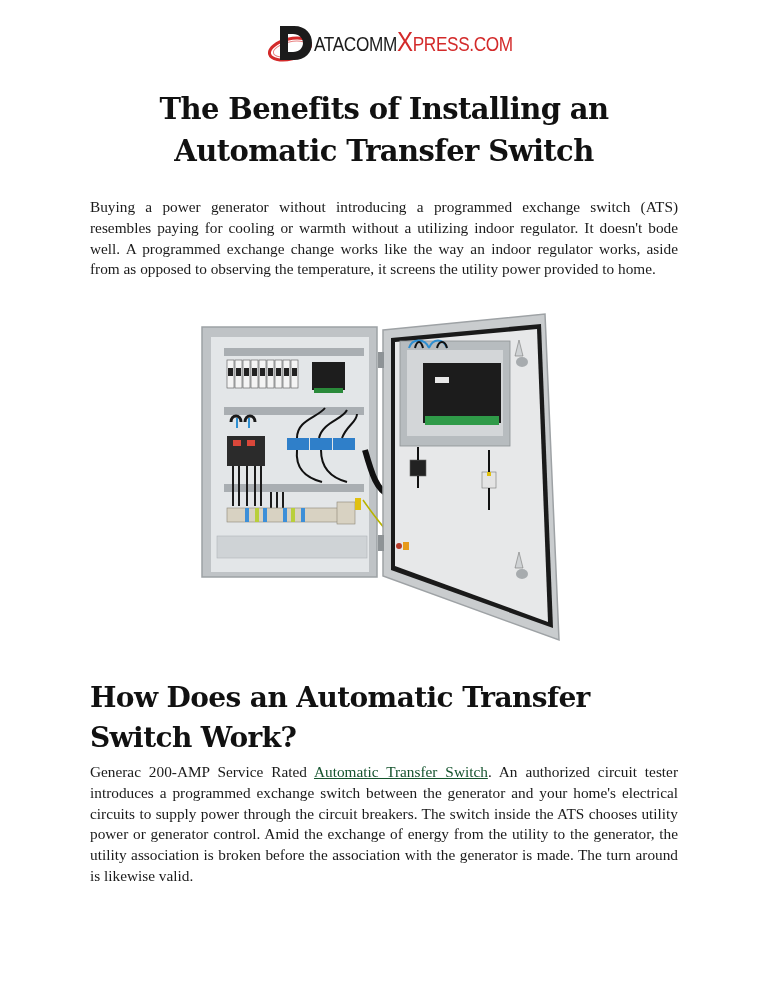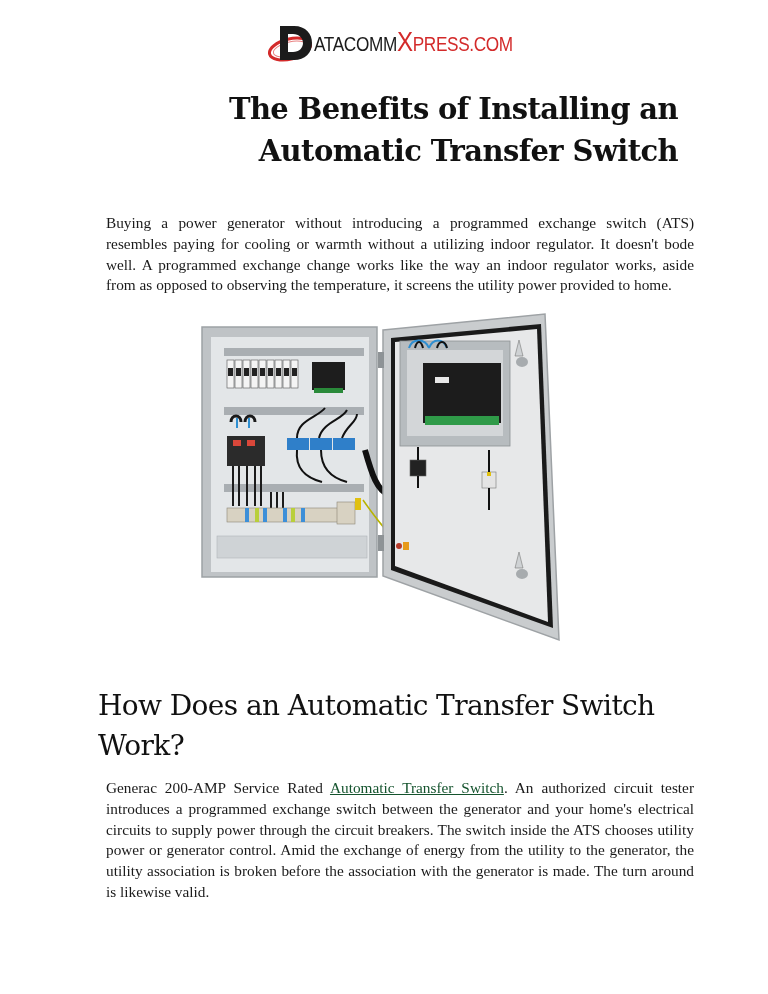--- a/index.html
+++ b/index.html
@@ -5,29 +5,29 @@
     html, body { margin: 0; padding: 0; background: #ffffff; }
     body { width: 768px; height: 994px; position: relative; overflow: hidden; font-family: "DejaVu Serif", "Liberation Serif", serif; color: #111; }
 
     .logo { position: absolute; left: 268px; top: 8px; width: 232px; height: 44px; margin-top: 12px; }
     .logo-mark { position: absolute; left: 0; top: 2px; width: 48px; height: 42px; }
     .logo-text { position: absolute; left: 46px; top: 10px; font-family: "Liberation Sans", sans-serif; font-size: 20px; letter-spacing: -0.4px; white-space: nowrap; transform: scaleX(0.86); transform-origin: left center; line-height: 24px; }
     .logo-text .d-part { color: #1b1b1b; }
     .logo-text .x-part { color: #d32a2a; }
     .logo-text .big { font-size: 28px; }
 
-    .title { position: absolute; left: 90px; top: 88px; width: 588px; text-align: right; font-family: "DejaVu Serif", serif; font-weight: bold; font-size: 29px; line-height: 42px; letter-spacing: -0.6px; color: #111; margin: 0; }
+    .title { position: absolute; left: 90px; top: 88px; width: 588px; text-align: center; font-family: "DejaVu Serif", serif; font-weight: bold; font-size: 29px; line-height: 42px; letter-spacing: -0.6px; color: #111; margin: 0; }
 
-    .para { position: absolute; left: 90px; width: 588px; font-family: "Liberation Serif", serif; font-size: 15.3px; line-height: 20.8px; text-align: justify; color: #1a1a1a; margin: 16px; }
+    .para { position: absolute; left: 90px; width: 588px; font-family: "Liberation Serif", serif; font-size: 15.3px; line-height: 20.8px; text-align: justify; color: #1a1a1a; margin: 0; }
     .para1 { top: 197px; }
     .para2 { top: 762px; }
 
     .figure { position: absolute; left: 197px; top: 310px; width: 366px; height: 340px; }
 
-    .h2 { position: absolute; left: 90px; top: 678px; width: 600px; font-family: "DejaVu Serif", serif; font-weight: normal; font-size: 28px; line-height: 40px; letter-spacing: -0.6px; color: #111; margin: 8px; }
+    .h2 { position: absolute; left: 90px; top: 678px; width: 600px; font-family: "DejaVu Serif", serif; font-weight: bold; font-size: 28px; line-height: 40px; letter-spacing: -0.6px; color: #111; margin: 0; }
 
     a.inline-link { color: #14532d; text-decoration: underline; }
   </style>
 </head>
 <body>
 
 <div class="logo">
   <svg class="logo-mark" viewBox="0 0 48 42">
     <ellipse cx="22" cy="27" rx="21" ry="10" fill="none" stroke="#d32a2a" stroke-width="3" transform="rotate(-14 22 27)"></ellipse>
     <ellipse cx="22" cy="27" rx="17" ry="7" fill="none" stroke="#e98080" stroke-width="1" transform="rotate(-14 22 27)"></ellipse>

